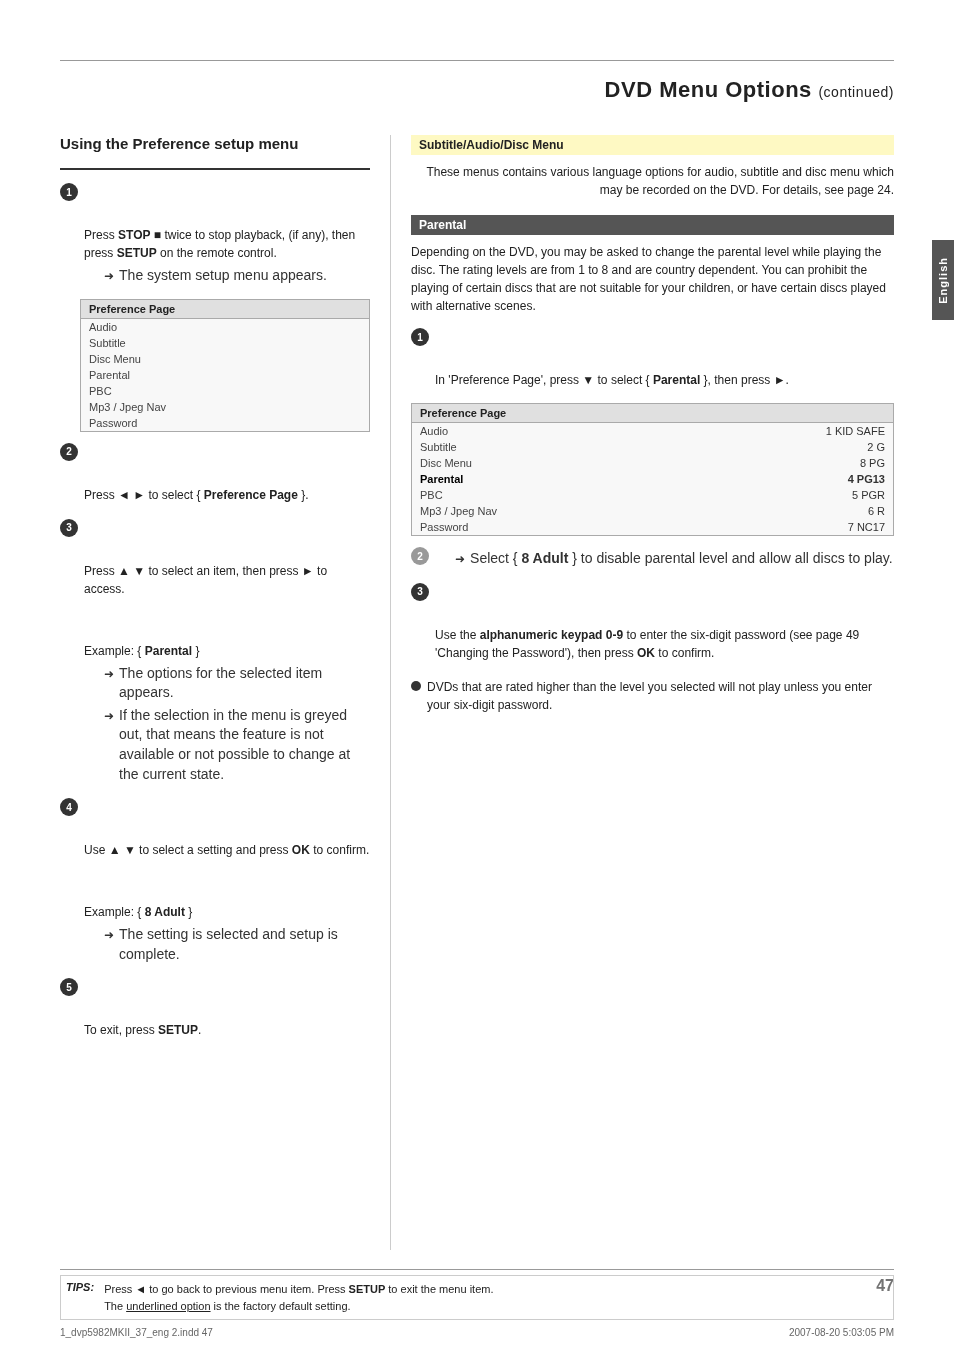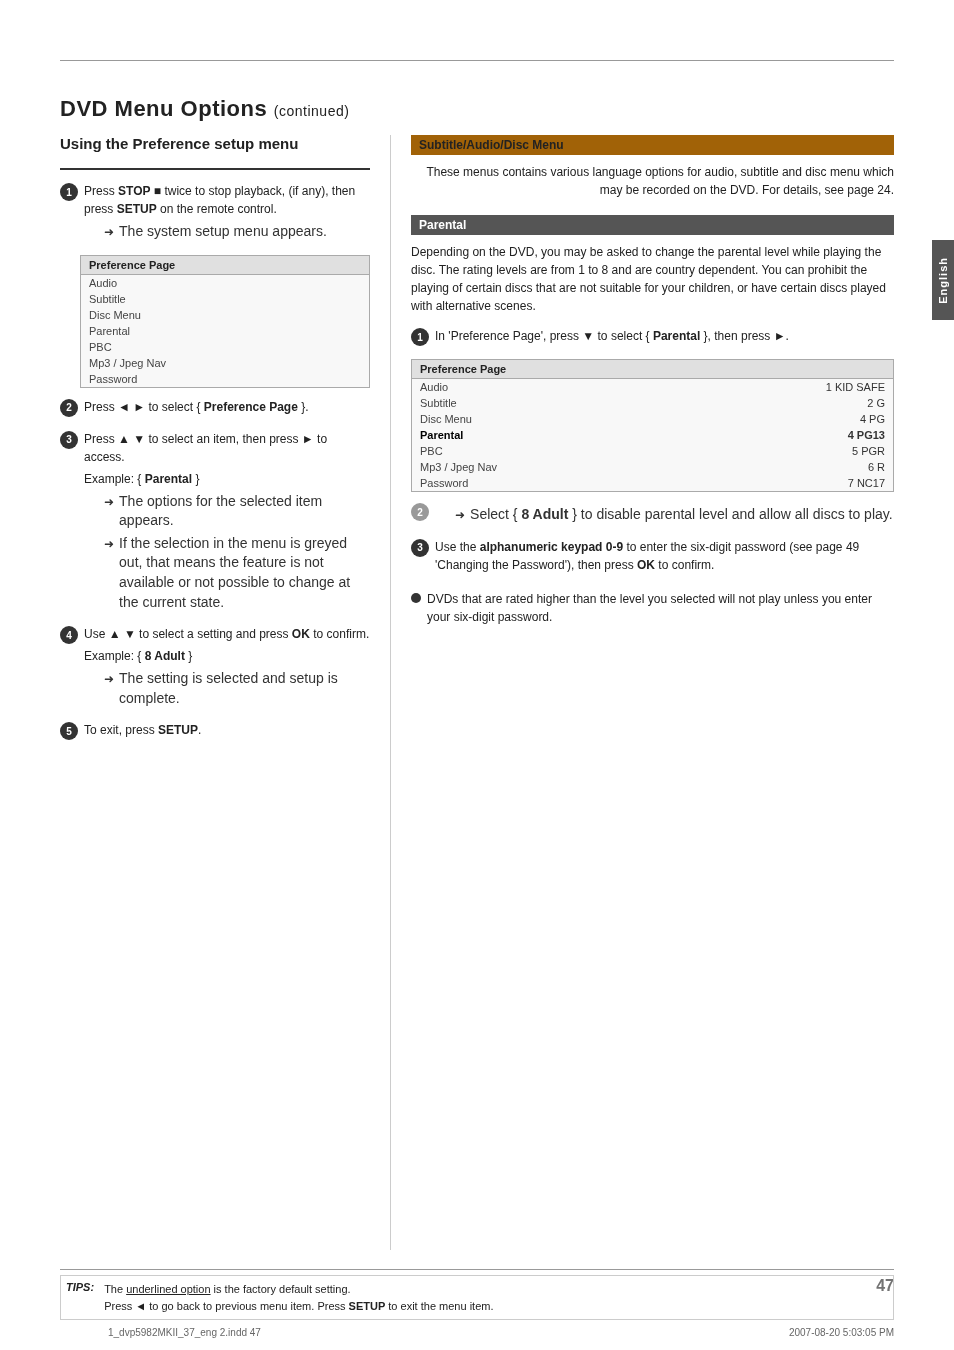--- a/index.html
+++ b/index.html
@@ -56,24 +56,24 @@
       font-size: 11px;
       font-weight: bold;
       writing-mode: vertical-rl;
       transform: rotate(180deg);
       letter-spacing: 1px;
     }
 
     
     .page-title {
       position: absolute;
-      top: 96px;
+      top: 77px;
       left: 60px;
       right: 60px;
-      text-align: left;
+      text-align: right;
       font-size: 22px;
       font-weight: bold;
       letter-spacing: 0.5px;
     }
     .page-title .continued {
       font-size: 14px;
       font-weight: normal;
     }
 
     
@@ -98,21 +98,21 @@
     .right-col {
       flex: 1;
       padding-top: 0;
     }
 
     
     .section-heading {
       font-size: 12px;
       font-weight: bold;
       color: #222;
-      background: #a16207;
+      background: #fef9c3;
       padding: 3px 8px;
       margin-bottom: 8px;
     }
     .section-heading-dark {
       font-size: 12px;
       font-weight: bold;
       color: #fff;
       background: #555;
       padding: 3px 8px;
       margin-bottom: 8px;
@@ -299,39 +299,39 @@
       margin-top: 40px;
     }
 
     
     .footer-fileinfo {
       position: absolute;
       bottom: 12px;
       left: 60px;
       font-size: 10px;
       color: #666;
-      margin-left: 48px;
     }
     .footer-dateinfo {
       position: absolute;
       bottom: 12px;
       right: 60px;
       font-size: 10px;
       color: #666;
     }
 
     
     .col-divider {
       width: 1px;
       background: #ccc;
       align-self: stretch;
     }
 
     .step-content p {
       margin-bottom: 4px;
+      margin-top: 44px;
     }
   </style>
 </head>
 <body>
 
 <div class="page-wrapper">
 
   <div class="top-rule"></div>
 
   <div class="side-tab">
@@ -437,21 +437,21 @@
         <div class="data-row">
           <span>Audio</span>
           <span class="val">1 KID SAFE</span>
         </div>
         <div class="data-row">
           <span>Subtitle</span>
           <span class="val">2 G</span>
         </div>
         <div class="data-row">
           <span>Disc Menu</span>
-          <span class="val">4 PG</span>
+          <span class="val">8 PG</span>
         </div>
         <div class="data-row highlighted">
           <span>Parental</span>
           <span class="val">4 PG13</span>
         </div>
         <div class="data-row">
           <span>PBC</span>
           <span class="val">5 PGR</span>
         </div>
         <div class="data-row">
@@ -490,21 +490,21 @@
 
   </div>
 
   <div class="bottom-rule"></div>
 
   <div class="page-number">47</div>
 
   <div class="footer-tips">
     <span class="tips-label">TIPS:</span>
     <div class="tips-content">
+      <div>Press ◄ to go back to previous menu item. Press <b>SETUP</b> to exit the menu item.</div>
       <div>The <span class="underline">underlined option</span> is the factory default setting.</div>
-      <div>Press ◄ to go back to previous menu item. Press <b>SETUP</b> to exit the menu item.</div>
     </div>
   </div>
 
   <div class="footer-fileinfo">1_dvp5982MKII_37_eng 2.indd  47</div>
   <div class="footer-dateinfo">2007-08-20   5:03:05 PM</div>
 
 </div>
 
 </body></html>

